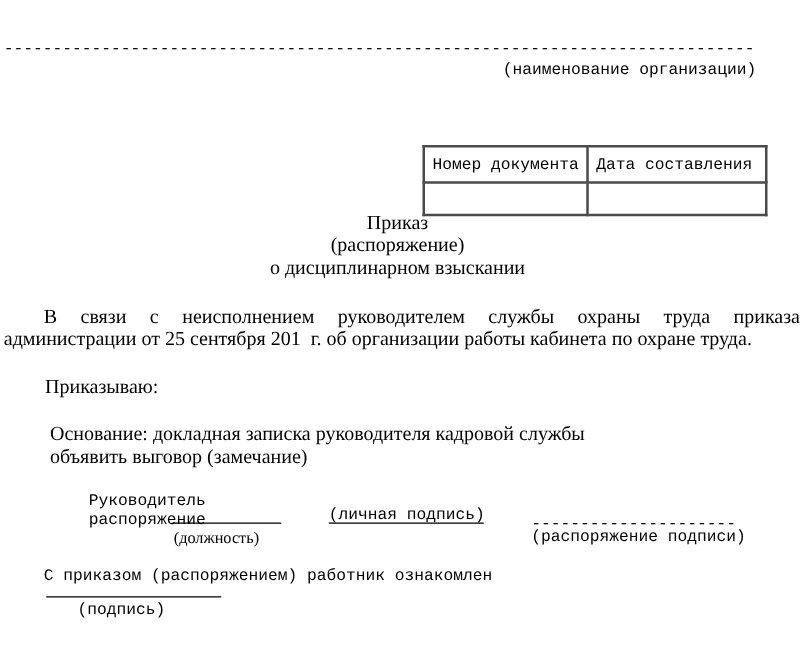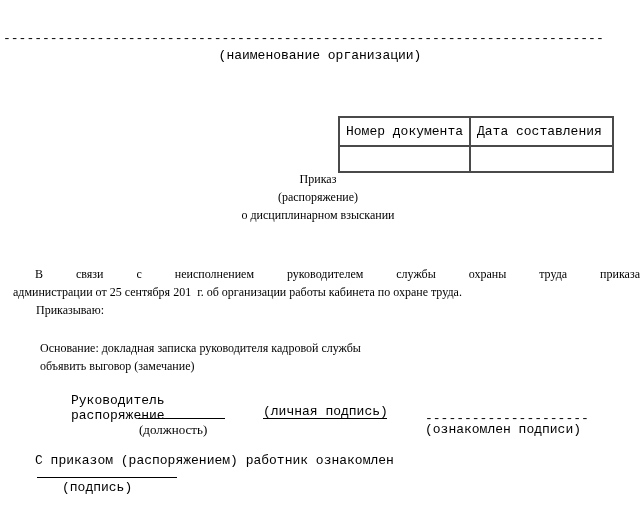--- a/index.html
+++ b/index.html
@@ -12,27 +12,27 @@
     overflow: hidden;
   }
   .mono {
     font-family: "Liberation Mono", "DejaVu Sans Mono", monospace;
     font-size: 13px;
     line-height: 15px;
     white-space: nowrap;
   }
   .serif {
     font-family: "Liberation Serif", "DejaVu Serif", serif;
-    font-size: 12px;
+    font-size: 16px;
     line-height: 18px;
   }
   .abs { position: absolute; }
 
   .top-separator { left: 3px; top: 31px; }
-  .org-caption { left: 19px; top: 49px; width: 602px; text-align: center; line-height: 14px; }
+  .org-caption { left: 3px; top: 49px; width: 602px; text-align: right; line-height: 14px; }
 
   .doc-table {
     position: absolute; left: 338px; top: 84px;
     border-collapse: collapse; table-layout: fixed; margin-top: 32px;
   }
   .doc-table td {
     border: 2px solid #4a4a4a;
     font-family: "Liberation Mono", "DejaVu Sans Mono", monospace;
     font-size: 13px;
     padding: 0 0 0 6px;
@@ -41,22 +41,22 @@
     overflow: hidden;
   }
   .doc-table .col-number { width: 123px; }
   .doc-table .col-date   { width: 135px; }
   .doc-table .row-header td { height: 27px; }
   .doc-table .row-empty  td { height: 24px; }
 
   .order-title { left: 0; top: 170px; width: 636px; text-align: center; }
 
   .body-paragraph { left: 3px; top: 245px; width: 637px; }
-  .para-line-1 { text-align: justify; text-align-last: justify; text-indent: 32px; margin-top: 20px; }
-  .para-line-2 { white-space: pre-wrap; margin-left: 10px; }
+  .para-line-1 { text-align: justify; text-align-last: justify; text-indent: 32px; }
+  .para-line-2 { white-space: pre-wrap; }
 
   .directive { left: 36px; top: 301px; }
   .order-block { left: 40px; top: 339px; }
 
   .signer-label { left: 36px; top: 393px; margin-left: 35px; }
 
   .blank-line { height: 0; border-top: 1.5px solid #000; }
   .position-line  { left: 138px; top: 418px; width: 87px; }
   .personal-line  { left: 263px; top: 418px; width: 124px; }
   .transcript-dashes { left: 425px; top: 411px; }
@@ -112,19 +112,19 @@
     <div>Руководитель</div>
     <div>распоряжение</div>
   </div>
 
   <div class="abs blank-line position-line"></div>
   <div class="abs blank-line personal-line"></div>
   <div class="abs mono transcript-dashes">---------------------</div>
 
   <div class="abs mono position-caption">(должность)</div>
   <div class="abs mono personal-caption">(личная подпись)</div>
-  <div class="abs mono transcript-caption">(ознакомлен подписи)</div>
+  <div class="abs mono transcript-caption">(распоряжение подписи)</div>
 
   <div class="abs mono ack-text">С приказом (распоряжением) работник ознакомлен</div>
   <div class="abs blank-line ack-line"></div>
   <div class="abs mono ack-sign-caption">(подпись)</div>
 
 </div>
 
 </body></html>

